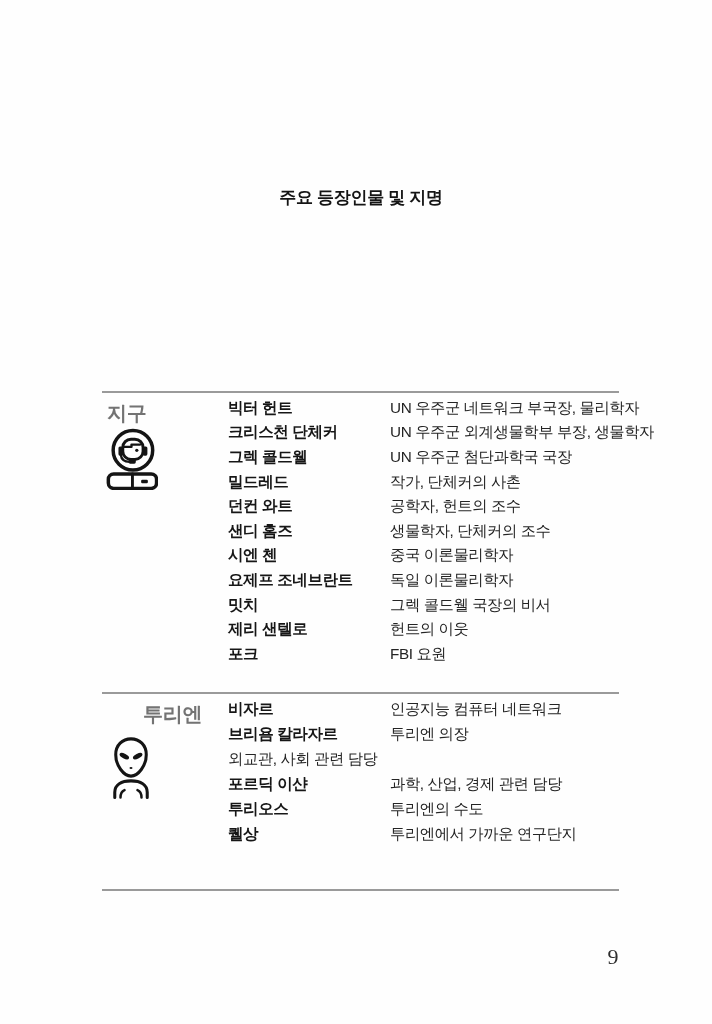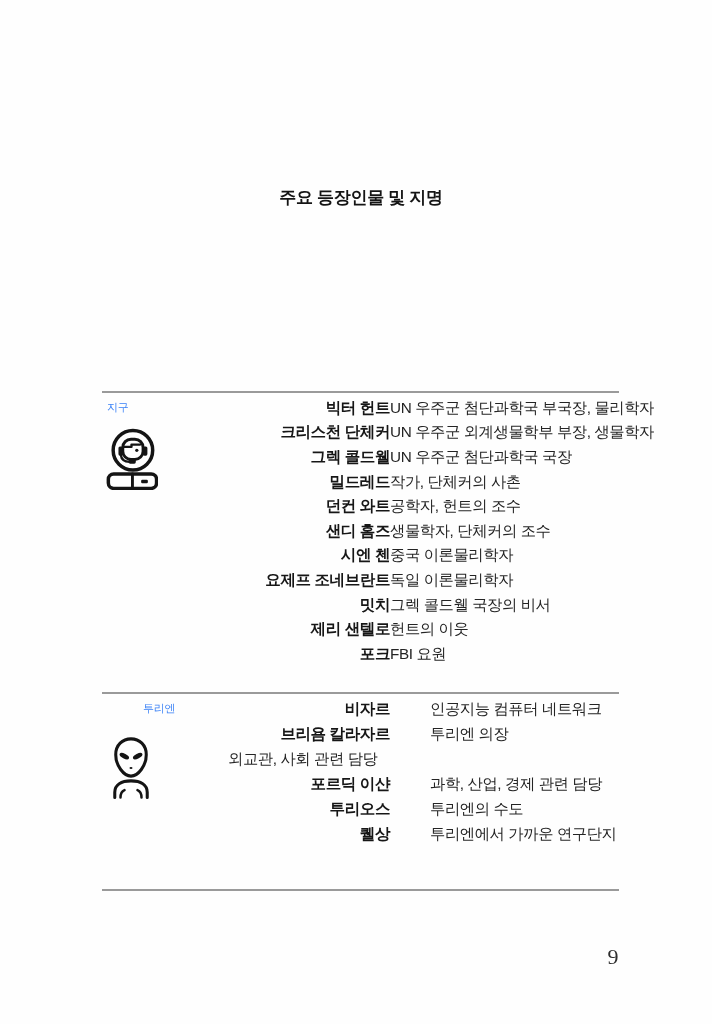--- a/index.html
+++ b/index.html
@@ -33,24 +33,24 @@
     width: 517px;
     height: 2px;
     background: #9a9a9a;
   }
   .divider.d1 { top: 391px; }
   .divider.d2 { top: 692px; }
   .divider.d3 { top: 889px; }
   .section-label {
     position: absolute;
     left: 107px;
-    font-size: 11px;
-    font-weight: 400;
+    font-size: 20px;
+    font-weight: 700;
     letter-spacing: -0.3px;
-    color: #3b82f6;
+    color: #737373;
   }
   .section-label.s1 { top: 400px; }
   .section-label.s2 { top: 701px; margin-left: 36px; }
   .section-icon {
     position: absolute;
   }
   .section-icon.i1 { left: 104px; top: 428px; }
   .section-icon.i2 { left: 110px; top: 736px; }
   .rows {
     position: absolute;
@@ -58,30 +58,29 @@
     width: 392px;
   }
   .rows.r1 { top: 396px; }
   .rows.r2 { top: 697px; }
   .row-group + .row-group { }
   .row {
     display: flex;
     align-items: center;
     height: 24.6px;
   }
-  .rows.r2 .row { height: 25px; gap: 40px; }
+  .rows.r2 .row { height: 25px; }
   .cell.name {
     width: 162px;
     flex: 0 0 162px;
     font-weight: 700;
     font-size: 15.5px;
     letter-spacing: -0.4px;
     color: #161616;
     white-space: nowrap;
-    text-align: right;
   }
   .cell.desc {
     flex: 1;
     font-weight: 400;
     font-size: 15.3px;
     letter-spacing: -0.4px;
     color: #242424;
     white-space: nowrap;
   }
   .page-number {
@@ -125,21 +124,21 @@
       <rect class="st" x="4.5" y="47.5" width="50" height="15" rx="5.5" stroke-width="3.6"></rect>
       <path class="st" d="M29.5,47.5 V62.5" stroke-width="3"></path>
       <rect x="38.5" y="53.6" width="7" height="3.6" rx="1.3" fill="#141414"></rect>
     </svg>
   </div>
 
   <div class="rows r1">
       <div class="row-group">
         <div class="row">
           <div class="cell name">빅터 헌트</div>
-          <div class="cell desc">UN 우주군 첨단과학국 부국장, 물리학자</div>
+          <div class="cell desc">UN 우주군 네트워크 부국장, 물리학자</div>
         </div>
         <div class="row">
           <div class="cell name">크리스천 단체커</div>
           <div class="cell desc">UN 우주군 외계생물학부 부장, 생물학자</div>
         </div>
         <div class="row">
           <div class="cell name">그렉 콜드웰</div>
           <div class="cell desc">UN 우주군 첨단과학국 국장</div>
         </div>
         <div class="row">

